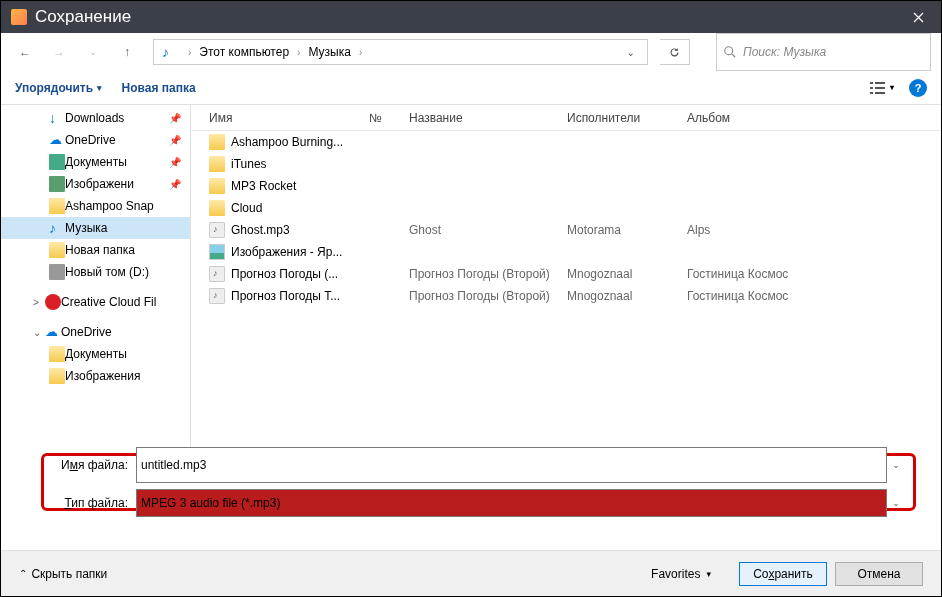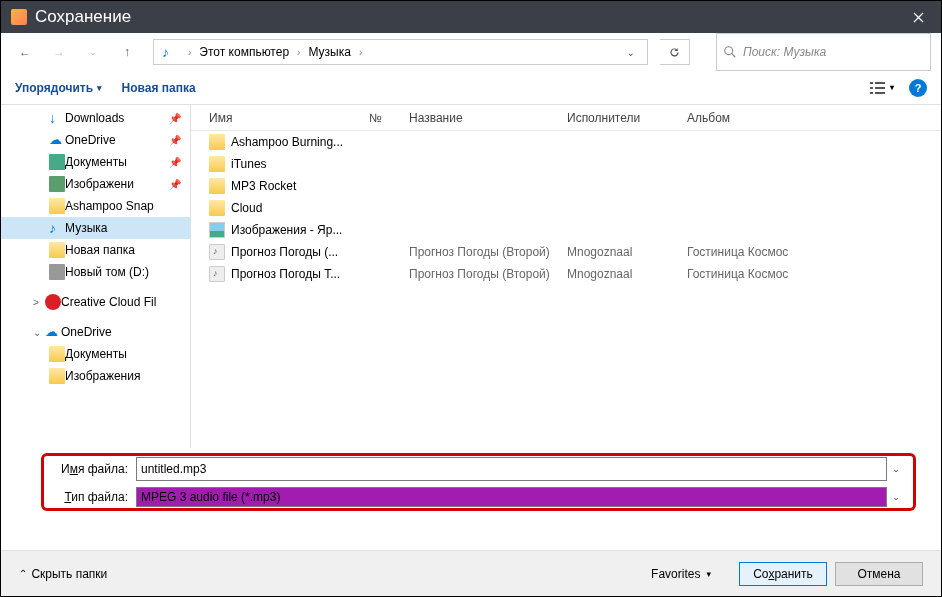--- a/index.html
+++ b/index.html
@@ -64,22 +64,22 @@
 .cell-title { width: 158px; color: #666; }
 .cell-artist { width: 120px; color: #666; }
 .cell-album { width: 120px; color: #666; }
 .mp3-ico { background: #eee; border: 1px solid #ccc; border-radius: 1px; position: relative; }
 .mp3-ico::after { content: "♪"; position: absolute; font-size: 9px; left: 3px; top: 1px; color: #666; }
 .pic-ico { background: linear-gradient(#87ceeb 60%, #4a8 60%); border: 1px solid #ccc; }
 
 .bottom-panel { position: absolute; left: 40px; right: 25px; top: 452px; height: 58px; border: 3px solid #d40000; border-radius: 6px; padding: 4px 8px; display: flex; flex-direction: column; justify-content: center; gap: 6px; }
 .field-row { display: flex; align-items: center; }
 .field-label { width: 84px; text-align: right; padding-right: 8px; }
-.field-input { flex: 1; height: 24px; border: 1px solid #7a7a7a; padding: 0 4px; background: #fff; }
-.field-select { flex: 1; height: 20px; border: 1px solid #7a7a7a; padding: 0 4px; background: #a21caf; display: flex; align-items: center; }
+.field-input { flex: 1; height: 36px; border: 1px solid #7a7a7a; padding: 0 4px; background: #fff; }
+.field-select { flex: 1; height: 28px; border: 1px solid #7a7a7a; padding: 0 4px; background: #b91c1c; display: flex; align-items: center; }
 .field-drop { width: 18px; text-align: center; font-size: 9px; color: #555; }
 
 .footer { position: absolute; bottom: 0; left: 0; right: 0; height: 46px; border-top: 1px solid #e0e0e0; display: flex; align-items: center; padding: 0 18px; background: #f0f0f0; }
 .footer .hide { display: flex; align-items: center; gap: 4px; }
 .footer .spacer { flex: 1; }
 .fav-btn { padding: 4px 10px; display: flex; align-items: center; gap: 6px; margin-right: 10px; }
 .action-btn { width: 88px; height: 24px; border: 1px solid #adadad; background: #e1e1e1; margin-left: 8px; }
 .action-btn.primary { border: 1px solid #0078d7; background: #e5f1fb; }
 
 .ul { text-decoration: underline; }
@@ -241,20 +241,28 @@
         </div>
         <div class="flrow">
           <span class="ficon folder-ico"></span>
           <span class="cell cell-name">Cloud</span>
           <span class="cell cell-num"></span>
           <span class="cell cell-title"></span>
           <span class="cell cell-artist"></span>
           <span class="cell cell-album"></span>
         </div>
         <div class="flrow">
+          <span class="ficon mp3-ico"></span>
+          <span class="cell cell-name">Ghost.mp3</span>
+          <span class="cell cell-num"></span>
+          <span class="cell cell-title">Ghost</span>
+          <span class="cell cell-artist">Motorama</span>
+          <span class="cell cell-album">Alps</span>
+        </div>
+        <div class="flrow">
           <span class="ficon pic-ico"></span>
           <span class="cell cell-name">Изображения - Яр...</span>
           <span class="cell cell-num"></span>
           <span class="cell cell-title"></span>
           <span class="cell cell-artist"></span>
           <span class="cell cell-album"></span>
         </div>
         <div class="flrow">
           <span class="ficon mp3-ico"></span>
           <span class="cell cell-name">Прогноз Погоды (...</span>

